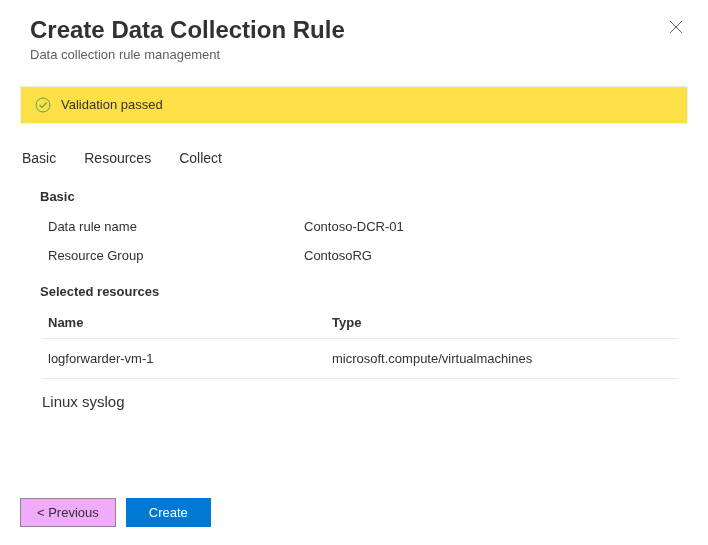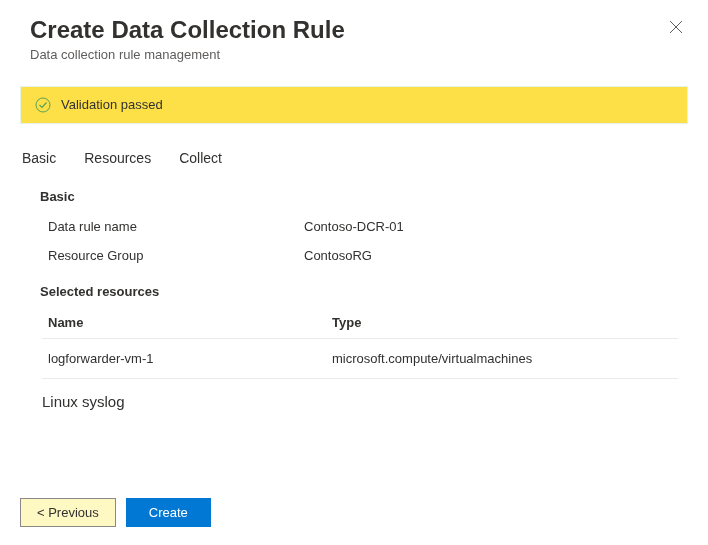--- a/index.html
+++ b/index.html
@@ -152,21 +152,21 @@
       padding: 12px 20px 18px 20px;
       display: flex;
       gap: 10px;
     }
     .btn {
       font-family: inherit;
       font-size: 13px;
       padding: 6px 16px;
       cursor: pointer;
       border: 1px solid #8a8886;
-      background: #fef9c3;
+      background: #f0abfc;
       color: #323130;
     }
     .btn.primary {
       background: #0078d4;
       border-color: #0078d4;
       color: #fff;
       padding: 6px 22px;
     }
   </style>
 </head>

